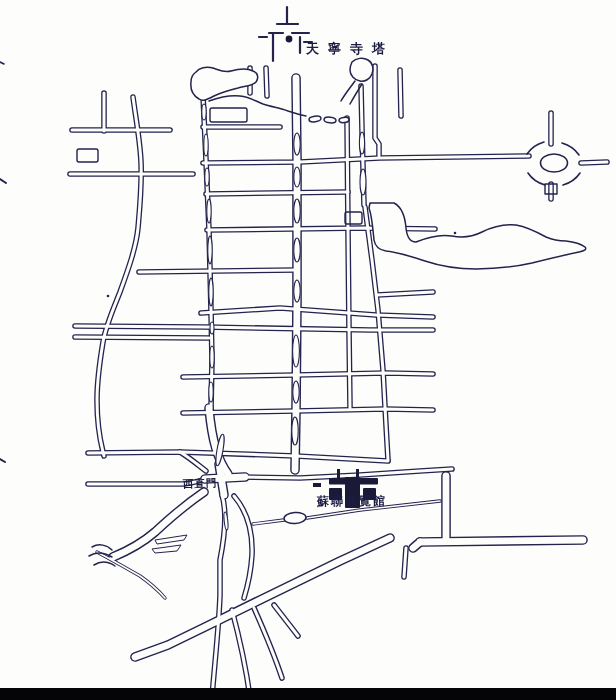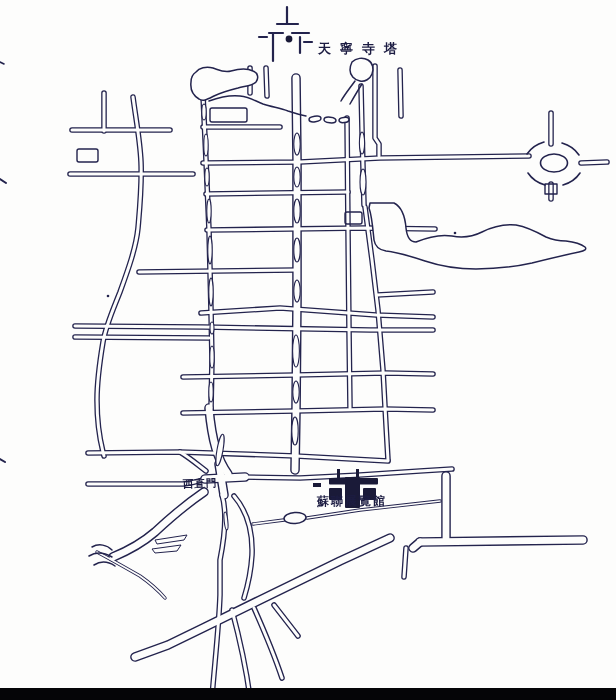--- a/index.html
+++ b/index.html
@@ -5,21 +5,21 @@
   html,body{margin:0;padding:0;background:#e8e8e8;}
   #stage{
     position:relative;width:616px;height:700px;overflow:hidden;
     background:#fdfdfc;font-family:"DejaVu Sans","Liberation Sans",sans-serif;
   }
   #stage svg{position:absolute;left:0;top:0;}
   .maplabel{
     position:absolute;color:#1c1c42;white-space:nowrap;
     font-family:"DejaVu Sans","Liberation Sans",sans-serif;
   }
-  #lbl-pagoda{left:306px;top:40px;font-size:13px;letter-spacing:9px;font-weight:600;margin-left:12px;}
+  #lbl-pagoda{left:306px;top:40px;font-size:13px;letter-spacing:9px;font-weight:600;}
   #lbl-gate{left:183px;top:477px;font-size:10.5px;letter-spacing:1px;font-weight:600;transform:rotate(-2deg);}
   #lbl-hall{left:317px;top:493px;font-size:12px;letter-spacing:2px;font-weight:700;transform:rotate(-1deg);}
   .case{fill:none;stroke:#23234d;stroke-linecap:round;stroke-linejoin:round;}
   .pave{fill:none;stroke:#fdfdfc;stroke-linecap:round;stroke-linejoin:round;}
   .ln{fill:none;stroke:#23234d;stroke-linecap:round;stroke-linejoin:round;}
   .isl{fill:#fdfdfc;stroke:#23234d;}
   .blk{fill:none;stroke:#23234d;}
   .solid{fill:#1a1a38;stroke:none;}
 </style>
 </head>

